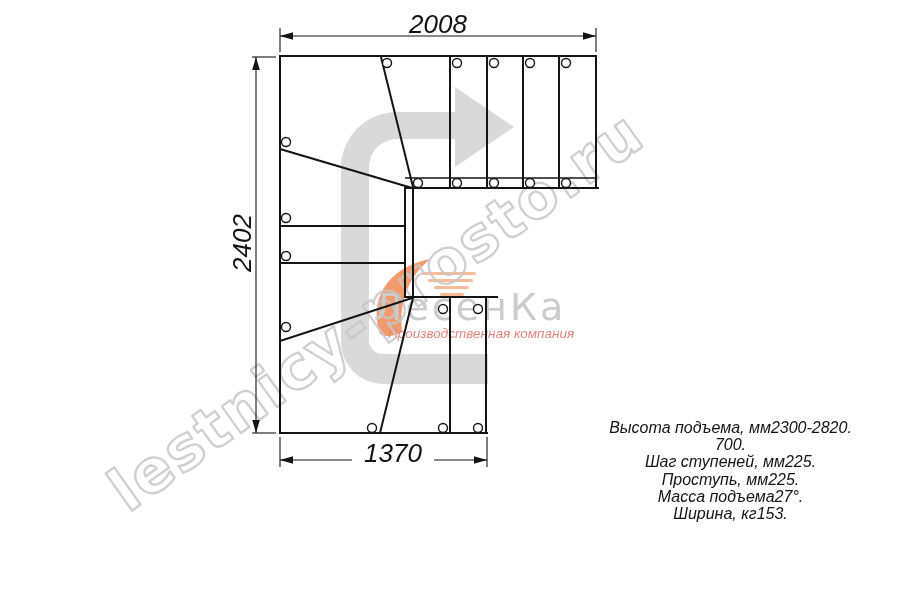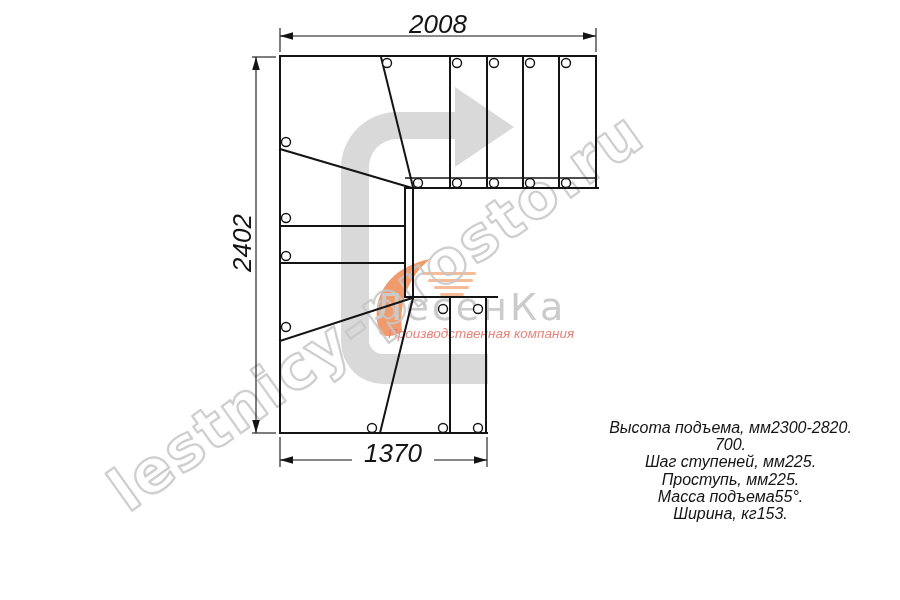--- a/index.html
+++ b/index.html
@@ -164,19 +164,19 @@
   <div class="spec-row">
     <span>Шаг ступеней, мм</span>
     <span>225.</span>
   </div>
   <div class="spec-row">
     <span>Проступь, мм</span>
     <span>225.</span>
   </div>
   <div class="spec-row">
     <span>Масса подъема</span>
-    <span>55°.</span>
+    <span>27°.</span>
   </div>
   <div class="spec-row">
     <span>Ширина, кг</span>
     <span>153.</span>
   </div>
 </div>
 
 </body></html>

